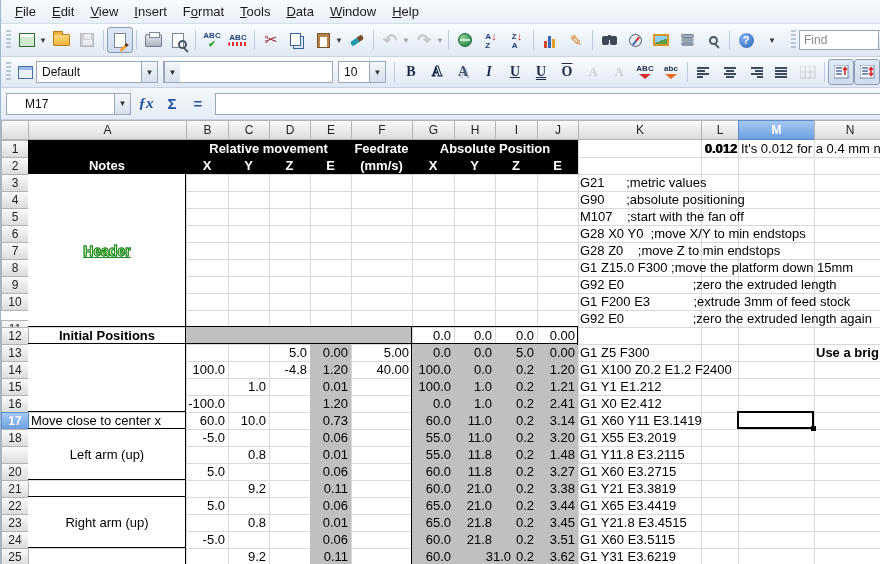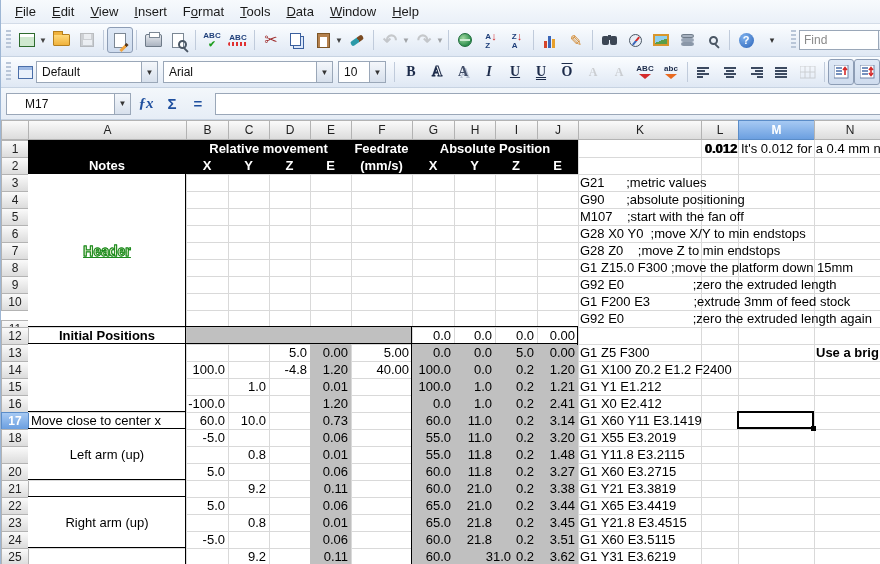--- a/index.html
+++ b/index.html
@@ -278,21 +278,20 @@
   <div id="toolbar-format" class="toolbar">
     <span class="tb-handle"></span>
     <span class="tb-btn narrow">
         <span class="g ic-styles"></span>
       </span>
     <span class="combo" style="width:122px">
       <span class="val">Default</span>
       <span class="dd">▼</span>
     </span>
     <span class="combo" style="width:170px">
-      <span class="val">Arial</span>
       <span class="dd">▼</span>
     </span>
     <span class="combo" style="width:48px">
       <span class="val">10</span>
       <span class="dd">▼</span>
     </span>
     <span class="tb-sep"></span>
   <span class="tb-btn">
         <span class="fmt ">B</span>
       </span>

